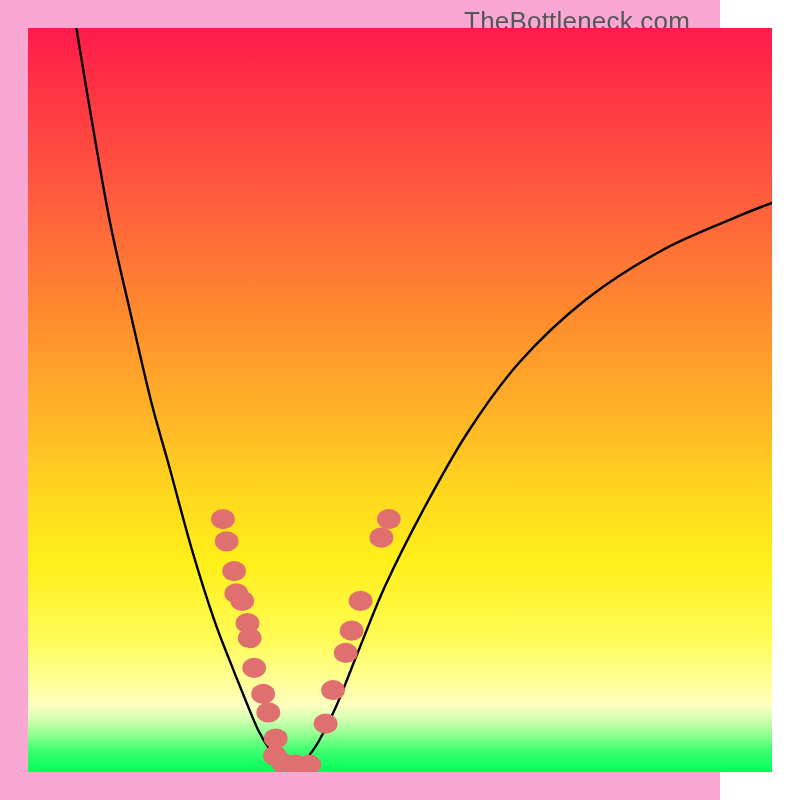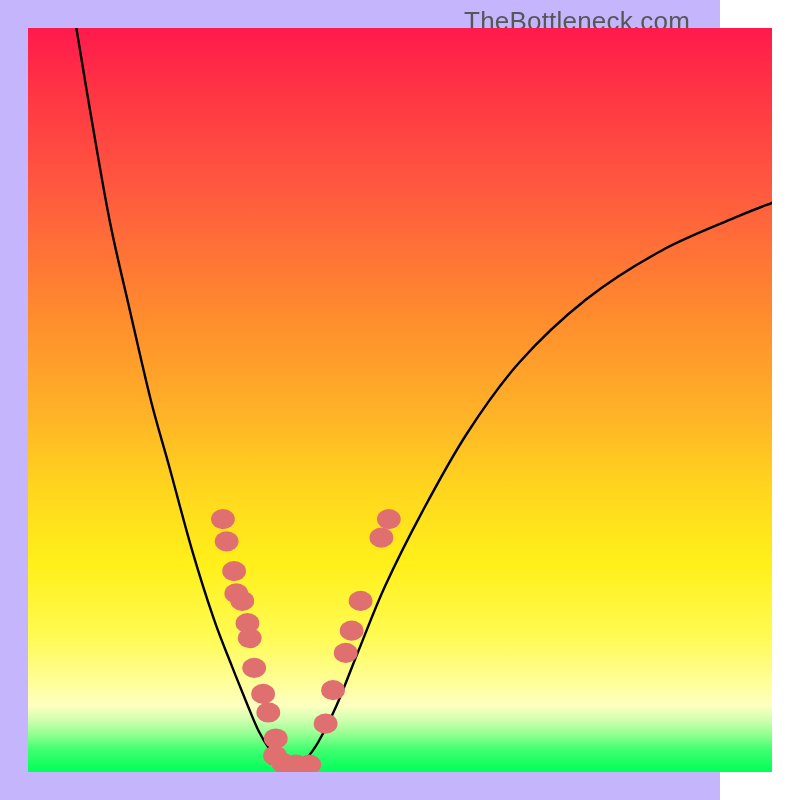--- a/index.html
+++ b/index.html
@@ -7,21 +7,21 @@
     padding: 0;
     width: 800px;
     height: 800px;
     overflow: hidden;
     font-family: Arial, Helvetica, sans-serif;
   }
   .frame {
     position: relative;
     width: 720px;
     height: 800px;
-    background: #c4b5fd;
+    background: #f9a8d4;
   }
   .plot-area {
     position: absolute;
     left: 28px;
     top: 28px;
     width: 744px;
     height: 744px;
     background: linear-gradient(
       to bottom,
       #ff1a4d 0%,

